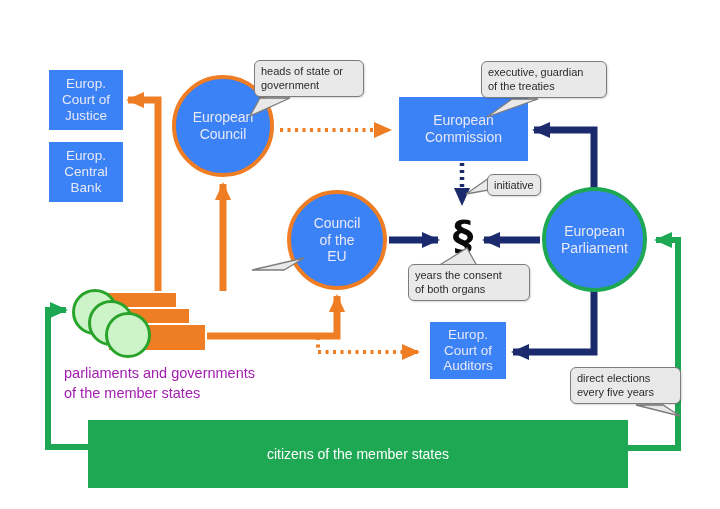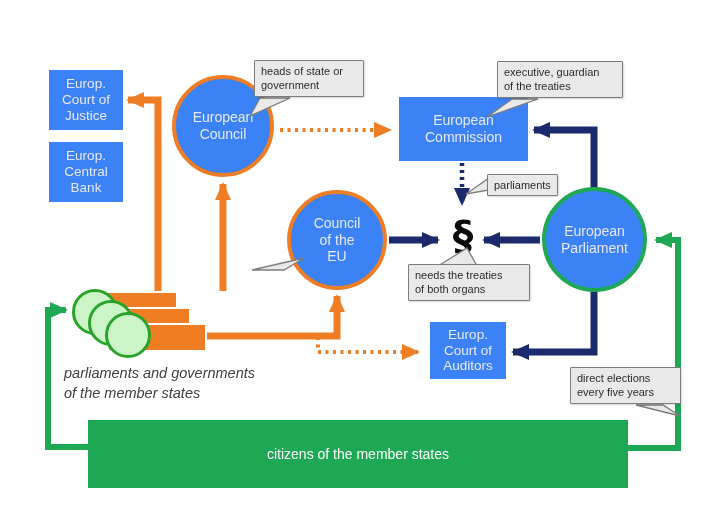--- a/index.html
+++ b/index.html
@@ -10,35 +10,35 @@
   #tails{z-index:3;}
 
   .node{position:absolute;background:#3b82f6;color:#e8e8f6;display:flex;align-items:center;justify-content:center;
         text-align:center;white-space:pre-line;z-index:2;line-height:1.18;}
   .rectnode{font-size:13.5px;}
   .circlenode{border-radius:50%;font-size:14px;}
   .border-orange{border:4px solid #ee7d23;}
   .border-green{border:4px solid #1ea853;}
 
   .tooltip{position:absolute;background:#e9e9e9;border:1.4px solid #7c7c7c;color:#2b2b2b;font-size:11px;
-           line-height:1.3;padding:3px 6px;white-space:pre-line;z-index:4;border-radius:1px;
+           line-height:1.3;padding:3px 6px;white-space:pre-line;z-index:4;border-radius:6px;
            box-shadow:1px 1px 2px rgba(0,0,0,0.15);}
 
   .paper{position:absolute;background:#ee7d23;border:2px solid #ffffff;z-index:2;}
   .membercircle{position:absolute;width:40px;height:40px;border-radius:50%;background:#cdf4c8;
                 border:3px solid #2aa32a;z-index:2;}
 
   #law-symbol{position:absolute;left:444px;top:212px;width:38px;text-align:center;font-size:41px;font-weight:bold;
               color:#0a0a0a;z-index:2;font-family:"DejaVu Sans",sans-serif;}
 
   #citizens-bar{position:absolute;left:88px;top:420px;width:540px;height:68px;background:#1ea853;color:#ffffff;
                 display:flex;align-items:center;justify-content:center;font-size:14px;z-index:2;}
 
-  #parliaments-label{position:absolute;left:64px;top:363px;font-size:14.5px;color:#404040;line-height:1.38;
-                     white-space:pre-line;z-index:2;font-style:italic;}
+  #parliaments-label{position:absolute;left:64px;top:363px;font-size:14.5px;color:#a21caf;line-height:1.38;
+                     white-space:pre-line;z-index:2;}
 </style>
 </head>
 <body>
 
 <div id="stage">
 
   <svg id="arrows" width="720" height="509">
     <defs>
       <marker id="mO" markerUnits="userSpaceOnUse" markerWidth="18" markerHeight="16" refX="16" refY="8" orient="auto">
         <path d="M0,0 L18,8 L0,16 Z" fill="#ee7d23"></path>
@@ -118,21 +118,21 @@
     <polygon points="260,98 290,98 250,116" fill="#e9e9e9" stroke="#7c7c7c" stroke-width="1.3"></polygon>
     <polygon points="512,99 538,99 487,117" fill="#e9e9e9" stroke="#7c7c7c" stroke-width="1.3"></polygon>
     <polygon points="489,178 489,190 466,194" fill="#e9e9e9" stroke="#7c7c7c" stroke-width="1.3"></polygon>
     <polygon points="438,266 477,266 467,248" fill="#e9e9e9" stroke="#7c7c7c" stroke-width="1.3"></polygon>
     <polygon points="252,270 284,270 304,258" fill="#e9e9e9" stroke="#7c7c7c" stroke-width="1.3"></polygon>
     <polygon points="636,405 663,405 680,416" fill="#e9e9e9" stroke="#7c7c7c" stroke-width="1.3"></polygon>
   </svg>
 
   <div class="tooltip" style="left:254px;top:60px;width:96px;">heads of state or
 government</div>
-  <div class="tooltip" style="left:497px;top:61px;width:112px;">executive, guardian
+  <div class="tooltip" style="left:481px;top:61px;width:112px;">executive, guardian
 of the treaties</div>
-  <div class="tooltip" style="left:487px;top:174px;">parliaments</div>
-  <div class="tooltip" style="left:408px;top:264px;width:108px;">needs the treaties
+  <div class="tooltip" style="left:487px;top:174px;">initiative</div>
+  <div class="tooltip" style="left:408px;top:264px;width:108px;">years the consent
 of both organs</div>
   <div class="tooltip" style="left:570px;top:367px;width:97px;">direct elections
 every five years</div>
 
 </div>
 
 </body></html>

